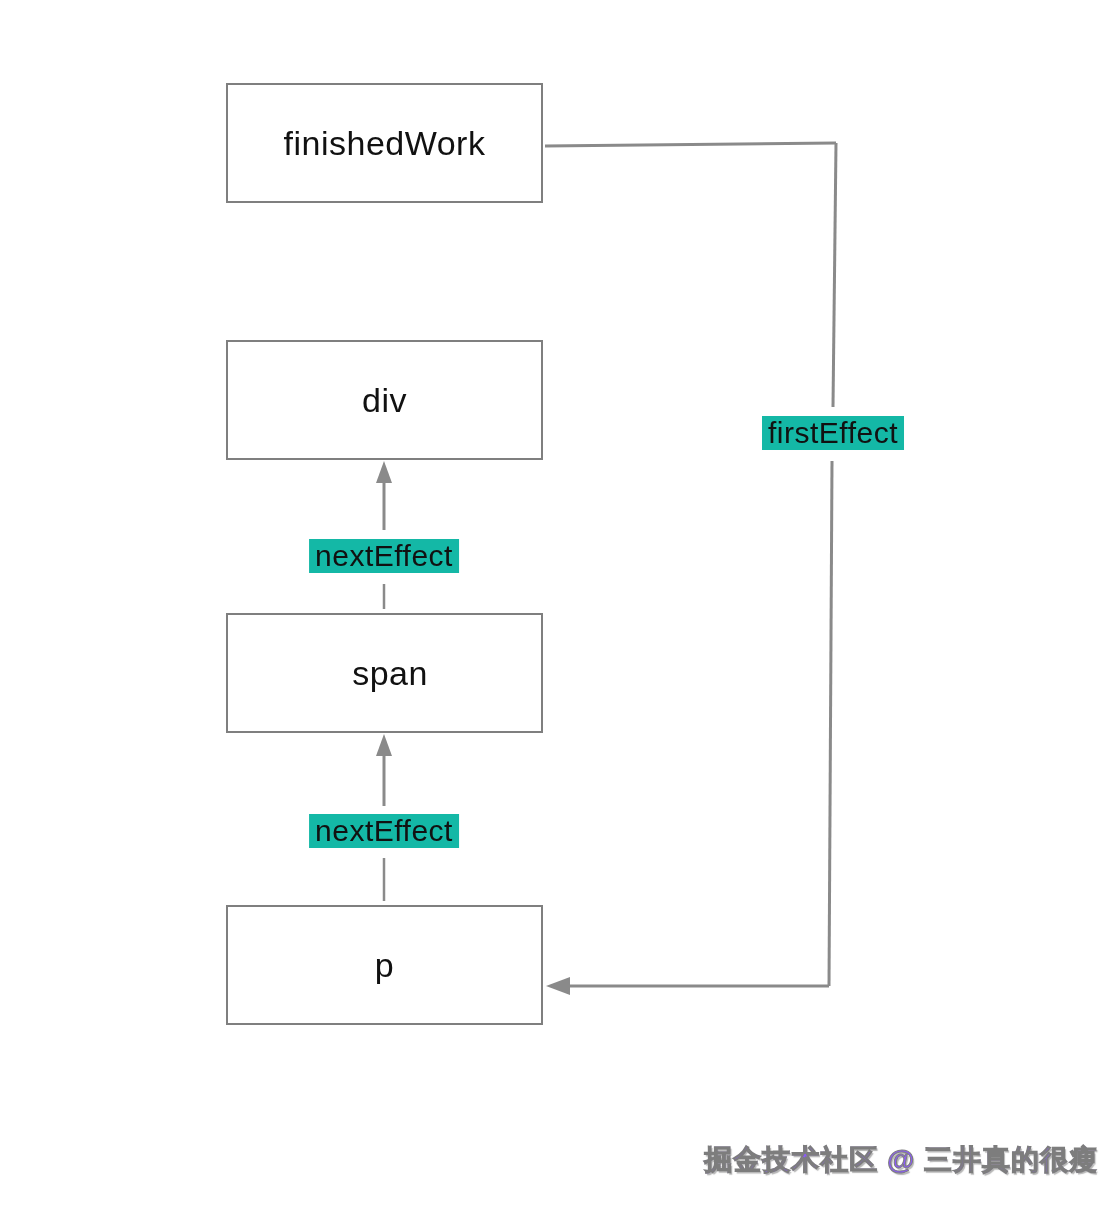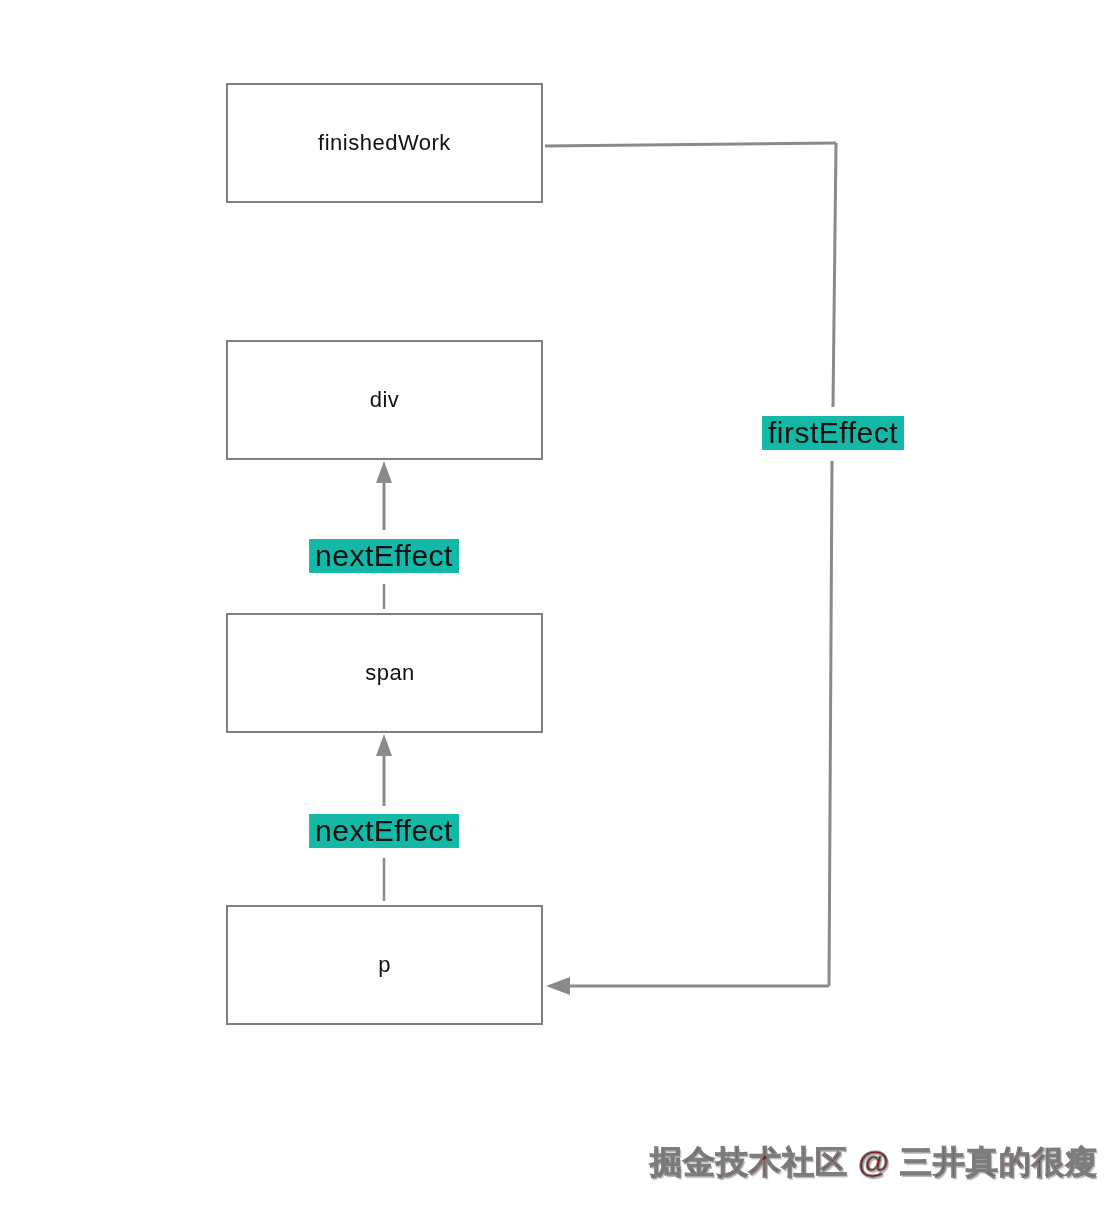--- a/index.html
+++ b/index.html
@@ -21,21 +21,21 @@
   .node {
     position: absolute;
     left: 226px;
     width: 317px;
     height: 120px;
     border: 2px solid #7f7f7f;
     background: #ffffff;
     display: flex;
     align-items: center;
     justify-content: center;
-    font-size: 22px;
+    font-size: 34px;
     color: #111111;
     letter-spacing: 0.5px;
   }
   .node-finishedwork { top: 83px; }
   .node-div  { top: 340px; }
   .node-span { top: 613px; padding-left: 11px; }
   .node-p    { top: 905px; }
   .edge-label {
     position: absolute;
     transform: translate(-50%, -50%);
@@ -47,23 +47,23 @@
     letter-spacing: 0.5px;
     text-align: right;
   }
   .label-next-1 { left: 384px; top: 556px; }
   .label-next-2 { left: 384px; top: 831px; }
   .label-first  { left: 833px; top: 433px; }
   .watermark {
     position: absolute;
     right: 22px;
     top: 1141px;
-    font-size: 32px;
+    font-size: 28px;
     font-weight: bold;
-    color: #7f1d1d;
+    color: #8b5cf6;
     -webkit-text-stroke: 1px #7d7d7d;
     text-shadow: 1.5px 1.5px 1px rgba(120,120,120,0.55);
     letter-spacing: 1px;
     white-space: nowrap;
   }
 </style>
 </head>
 <body>
 
 <div class="canvas">

